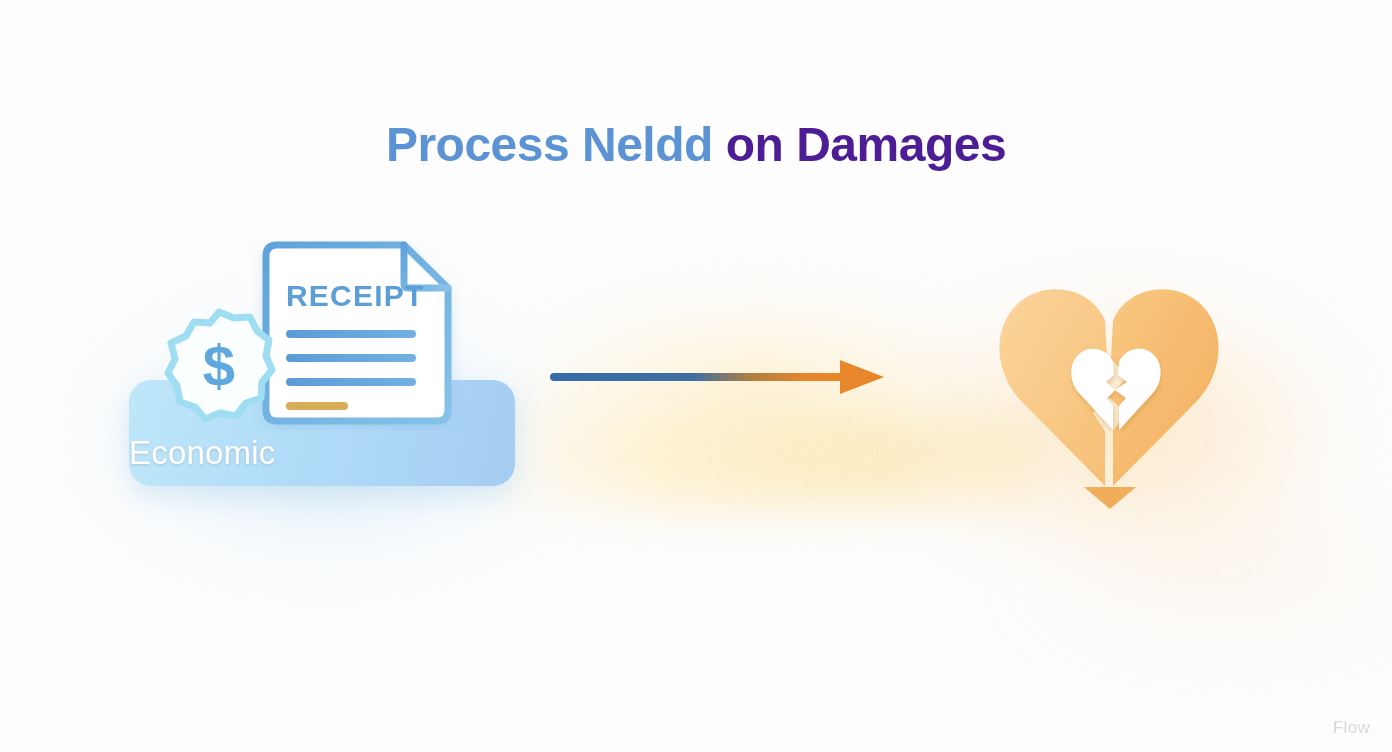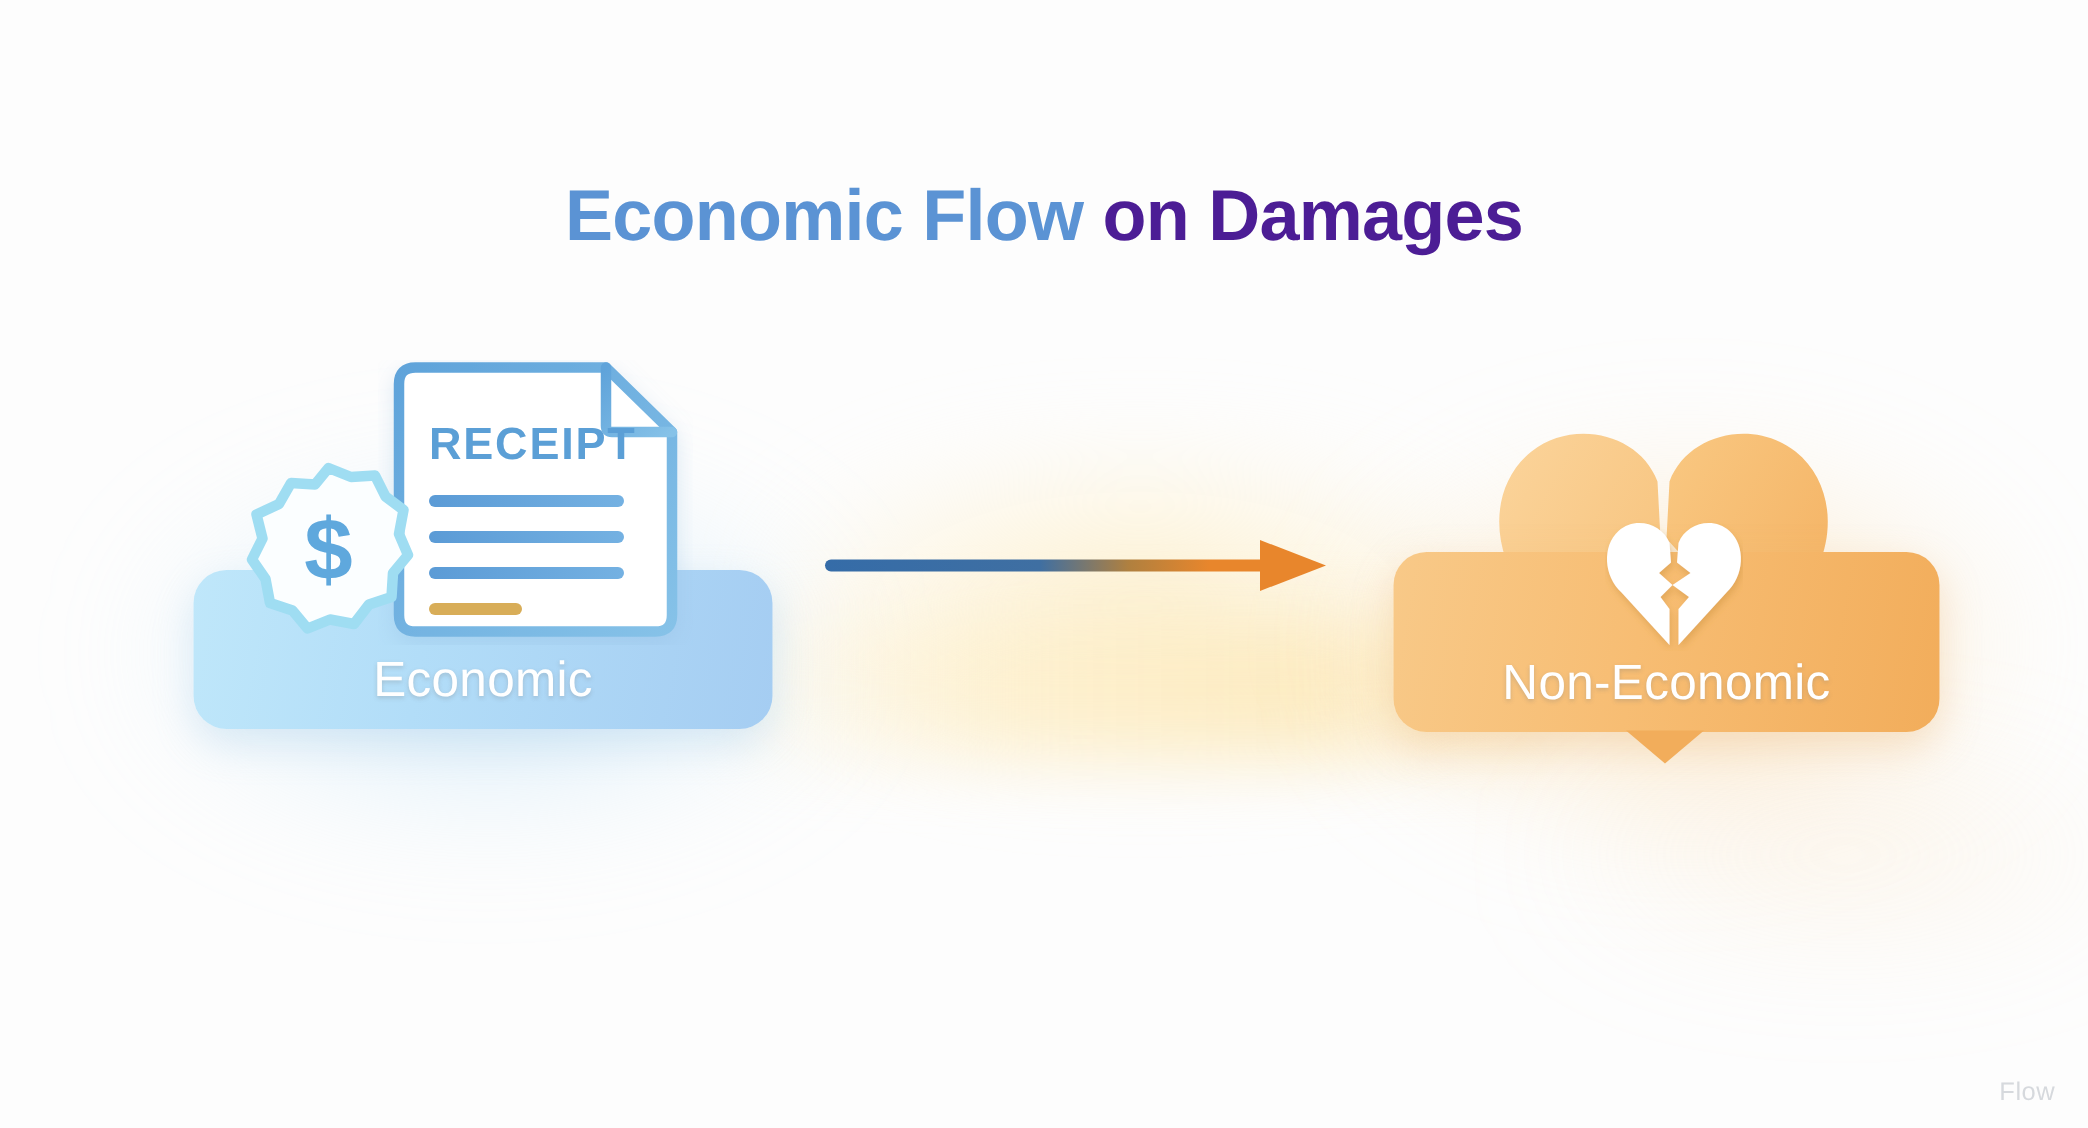--- a/index.html
+++ b/index.html
@@ -70,21 +70,21 @@
   }
   #title .t-blue   { color: #5b93d4; }
   #title .t-orange { color: #4c1d95; }
 
   
   .pill {
     position: absolute;
     border-radius: 22px;
     display: flex;
     align-items: flex-end;
-    justify-content: center;
+    justify-content: flex-start;
   }
   .pill-label {
     font-size: 33px;
     font-weight: 400;
     color: #ffffff;
     text-shadow: 0 1px 3px rgba(120,120,120,0.30);
     padding-bottom: 14px;
     letter-spacing: 0.2px;
     white-space: nowrap;
   }
@@ -154,21 +154,21 @@
 <body>
 
 <div id="stage">
 
   <div class="glow" id="glow-left"></div>
   <div class="glow" id="glow-center"></div>
   <div class="glow" id="glow-center-band"></div>
   <div class="glow" id="glow-right"></div>
   <div class="glow" id="glow-topright"></div>
 
-  <h1 id="title"><span class="t-blue">Economic Flow</span><span class="t-orange"> on Damages</span></h1>
+  <h1 id="title"><span class="t-blue">Process Neldd</span><span class="t-orange"> on Damages</span></h1>
 
   <div class="pill" id="pill-economic">
     <span class="pill-label">Economic</span>
   </div>
 
   <div id="receipt-doc">
     <svg width="210" height="190" viewBox="0 0 210 190" xmlns="http://www.w3.org/2000/svg">
       <defs>
         <linearGradient id="gDocStroke" x1="0" y1="0" x2="1" y2="1">
           <stop offset="0%" stop-color="#5fa3da"></stop>
@@ -232,23 +232,20 @@
           <stop offset="100%" stop-color="#f3ae5d"></stop>
         </linearGradient>
       </defs>
 
       <path d="M124 40 C112 8 68 -2 40 20 C10 44 12 92 42 122 L124 205 L124 150 L112 132 L128 116 L110 96 L126 78 Z" fill="url(#gHeartL)"></path>
 
       <path d="M132 40 C144 8 188 -2 216 20 C246 44 244 92 214 122 L132 205 L132 150 L144 132 L128 116 L146 96 L130 78 Z" fill="url(#gHeartR)"></path>
     </svg>
   </div>
 
-  <div class="pill" id="pill-noneconomic">
-    <span class="pill-label">Non-Economic</span>
-  </div>
   <div id="pill-tail"></div>
 
   <div id="heart-white">
     <svg width="92" height="88" viewBox="0 0 92 88" xmlns="http://www.w3.org/2000/svg">
       <defs>
         <filter id="whiteHeartShadow" x="-40%" y="-40%" width="180%" height="180%">
           <feDropShadow dx="1" dy="3" stdDeviation="2.5" flood-color="#c98f3e" flood-opacity="0.45"></feDropShadow>
         </filter>
       </defs>
       <g filter="url(#whiteHeartShadow)">

